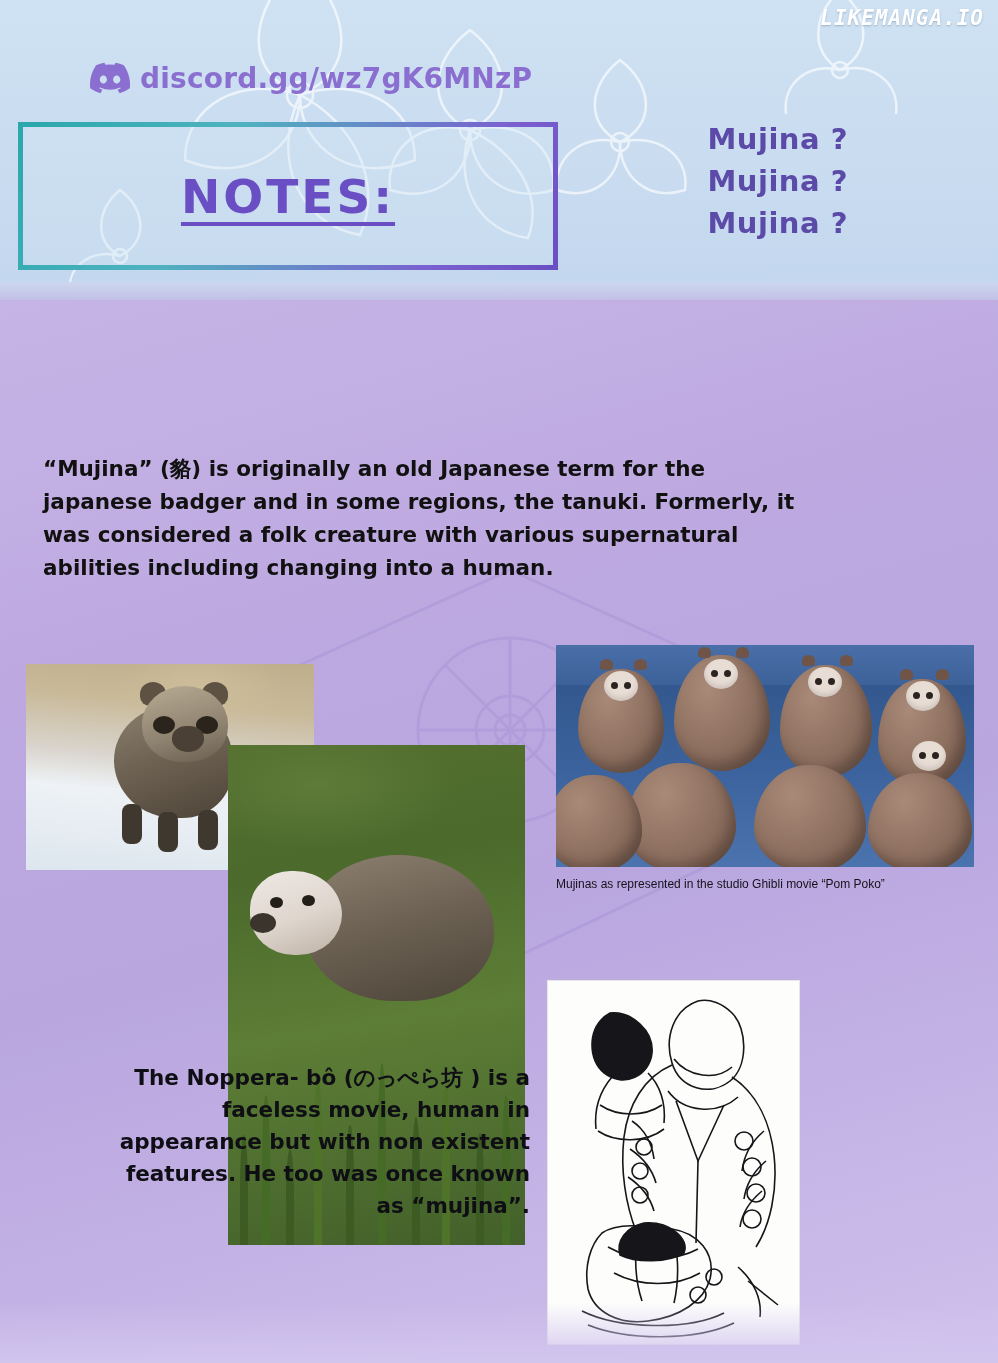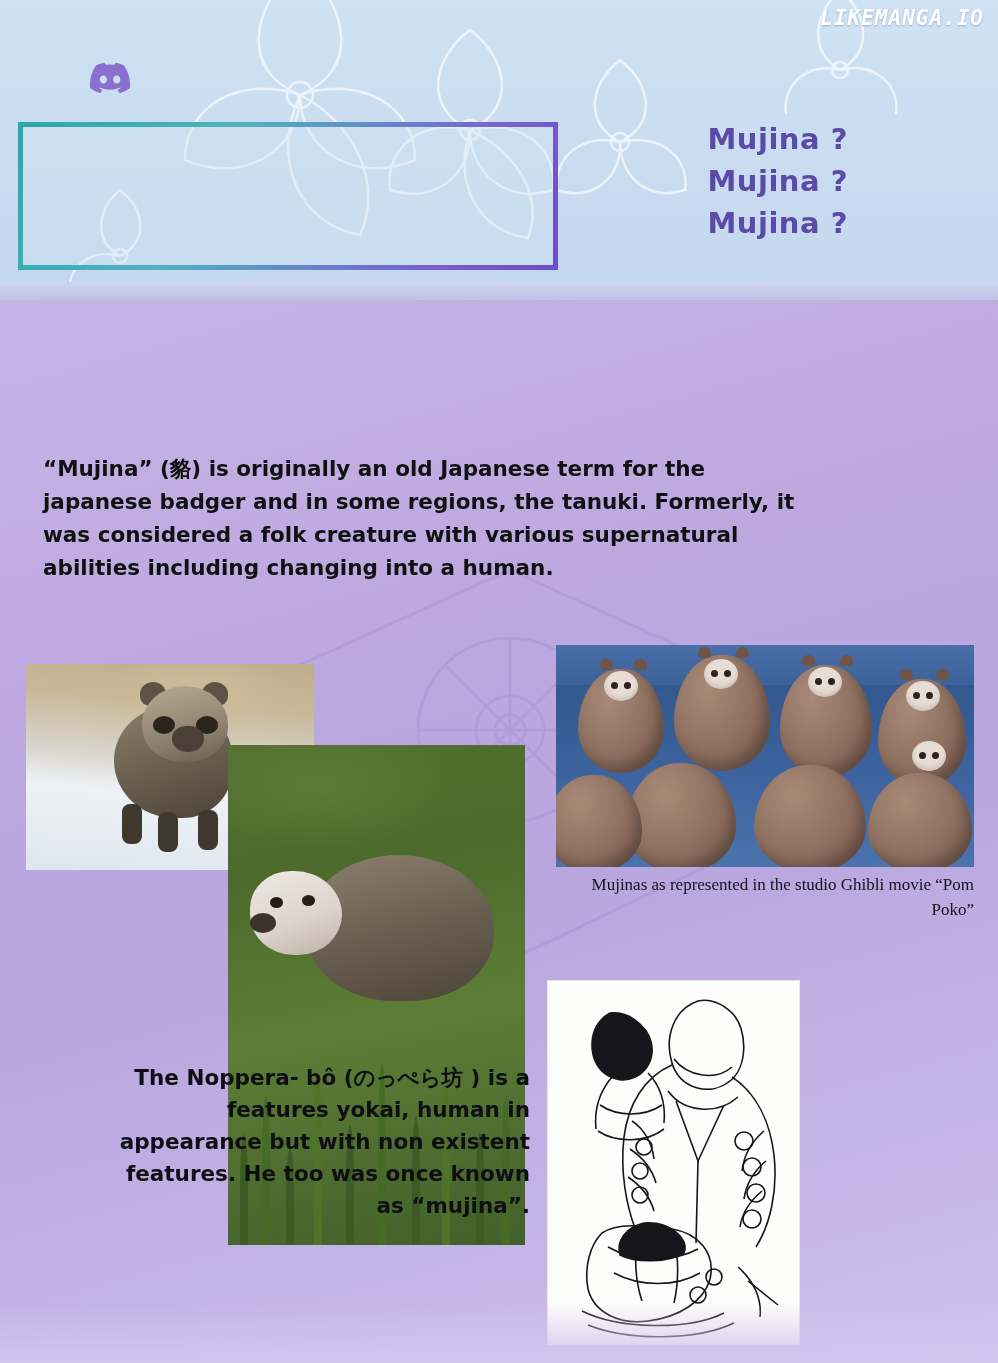--- a/index.html
+++ b/index.html
@@ -348,23 +348,23 @@
     position: absolute;
     width: 13px; height: 11px;
     border-radius: 50% 50% 30% 30%;
     background: #6f5447;
   }
   .caption {
     position: absolute;
     left: 556px;
     top: 572px;
     width: 418px;
-    text-align: right;
-    font-family: Liberation Serif, serif;
-    font-size: 17px;
+    text-align: left;
+    font-family: Liberation Sans, sans-serif;
+    font-size: 12px;
     line-height: 25px;
     color: #13131a;
   }
 
   .noppera-text {
     position: absolute;
     left: 100px;
     top: 740px;
     width: 430px;
     text-align: right;
@@ -427,23 +427,25 @@
         <circle cx="840" cy="70" r="8"></circle>
       </g>
     </svg>
 
     <div class="site-watermark">LIKEMANGA.IO</div>
 
     <div class="discord-line">
       <svg class="discord-icon" viewBox="0 0 71 55">
         <path fill="#8b6fd0" d="M60.1 4.9A58.5 58.5 0 0 0 45.6.4a.2.2 0 0 0-.2.1c-.6 1.1-1.3 2.6-1.8 3.7a54 54 0 0 0-16.2 0c-.5-1.2-1.2-2.6-1.9-3.7a.2.2 0 0 0-.2-.1c-5 .9-9.9 2.4-14.5 4.5h-.1C1.6 18.7-1 32.1.3 45.4c0 .1 0 .2.1.2a58.9 58.9 0 0 0 17.8 9 .2.2 0 0 0 .2-.1c1.4-1.9 2.6-3.9 3.7-6a.2.2 0 0 0-.1-.3c-2-.7-3.8-1.6-5.6-2.6a.2.2 0 0 1 0-.4l1.1-.9a.2.2 0 0 1 .2 0 42 42 0 0 0 35.6 0 .2.2 0 0 1 .2 0l1.1.9a.2.2 0 0 1 0 .4 36 36 0 0 1-5.6 2.6.2.2 0 0 0-.1.3 47 47 0 0 0 3.7 6 .2.2 0 0 0 .2.1 58.6 58.6 0 0 0 17.9-9 .2.2 0 0 0 .1-.2c1.5-15.4-2.6-28.7-10.7-40.5a.2.2 0 0 0 0 0zM23.7 37.3c-3.5 0-6.4-3.2-6.4-7.2s2.8-7.2 6.4-7.2c3.6 0 6.5 3.3 6.4 7.2 0 4-2.8 7.2-6.4 7.2zm23.7 0c-3.5 0-6.4-3.2-6.4-7.2s2.8-7.2 6.4-7.2c3.6 0 6.5 3.3 6.4 7.2 0 4-2.8 7.2-6.4 7.2z"></path>
       </svg>
+      <span class="discord-text">discord.gg/wz7gK6MNzP</span>
     </div>
 
     <div class="notes-box"></div>
+    <div class="notes-title">NOTES:</div>
 
     <div class="mujina-q">
       <div>Mujina ?</div>
       <div>Mujina ?</div>
       <div>Mujina ?</div>
     </div>
 
     <div class="header-strip"></div>
   </div>
 
@@ -541,21 +543,21 @@
       <div class="tanuki-blob" style="left:312px;top:128px;width:104px;height:100px;"></div>
       <div class="tanuki-blob" style="left:-10px;top:130px;width:96px;height:98px;"></div>
       <div class="blob-face" style="left:356px;top:96px;">
         <span class="e l"></span>
         <span class="e r"></span>
       </div>
     </div>
 
     <div class="caption">Mujinas as represented in the studio Ghibli movie “Pom Poko”</div>
 
-    <p class="noppera-text">The Noppera- bô (のっぺら坊 ) is a features yokai, human in appearance but with non existent features. He too was once known as “mujina”.</p>
+    <p class="noppera-text">The Noppera- bô (のっぺら坊 ) is a faceless movie, human in appearance but with non existent features. He too was once known as “mujina”.</p>
 
     <div class="photo photo-noppera">
       <svg viewBox="0 0 253 365" width="253" height="365">
         <g stroke="#16161a" stroke-width="1.6" fill="none">
 
           <path d="M150 20 C 126 28, 116 56, 124 82 C 132 108, 162 116, 182 100 C 200 86, 200 48, 184 32 C 175 23, 162 17, 150 20 Z"></path>
           <path d="M126 78 C 140 96, 168 100, 184 86"></path>
 
           <path d="M124 84 C 96 96, 80 124, 76 156 C 72 190, 78 224, 88 250"></path>
           <path d="M184 96 C 208 112, 222 140, 226 174 C 230 210, 222 244, 208 266"></path>

